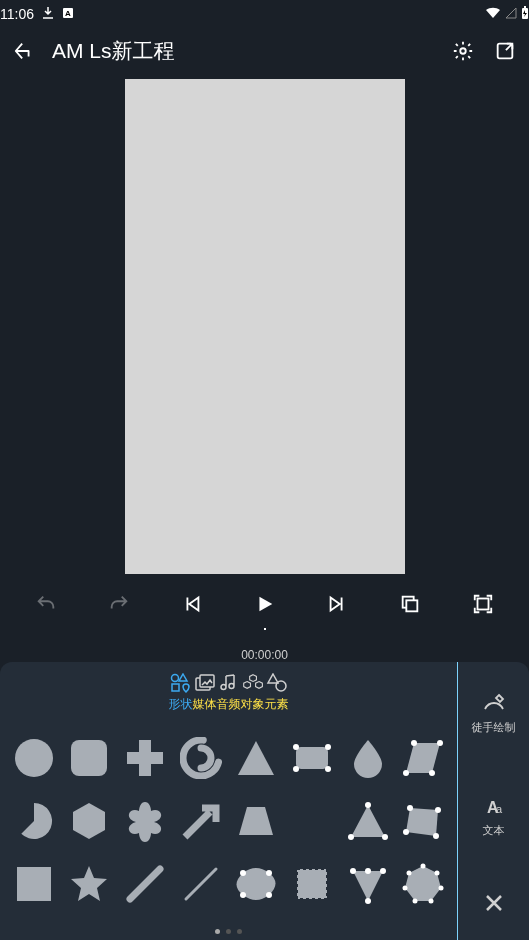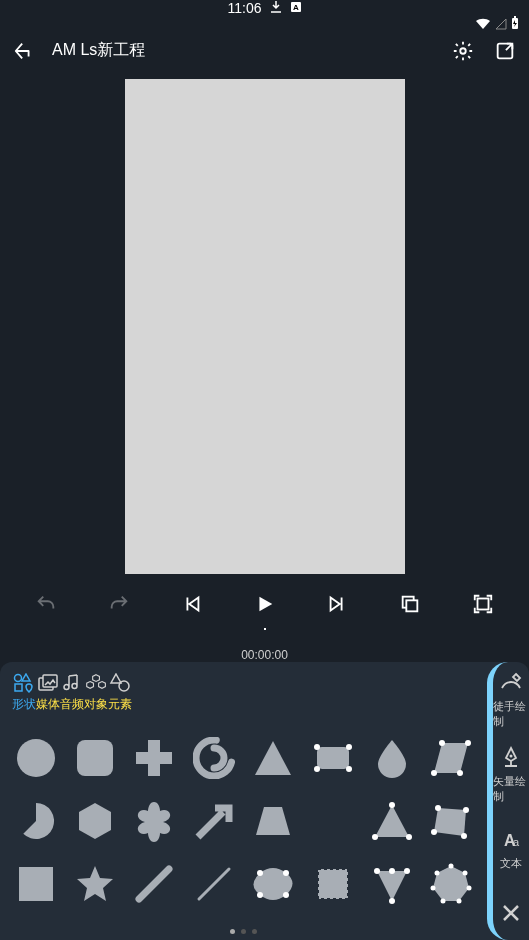--- a/index.html
+++ b/index.html
@@ -1,42 +1,42 @@
 <!DOCTYPE html>
 <html><head>
 <meta charset="utf-8">
 <style>
   * { margin: 0; padding: 0; box-sizing: border-box; }
   html, body { width: 529px; height: 940px; background: #1a2028; font-family: sans-serif; overflow: hidden; color: #fff; }
-  .status-bar { height: 28px; display: flex; align-items: center; padding: 0 10px; font-size: 14px; font-weight: 500; flex-direction: column; }
+  .status-bar { height: 28px; display: flex; align-items: center; padding: 0 0; font-size: 14px; font-weight: 500; }
   .status-left { display: flex; align-items: center; gap: 8px; }
   .status-right { margin-left: auto; display: flex; align-items: center; gap: 4px; }
   .app-bar { height: 45px; display: flex; align-items: center; padding: 0 10px; gap: 14px; }
-  .title { font-size: 16px; flex: 1; }
+  .title { font-size: 21px; flex: 1; }
   .icon-btn { width: 28px; height: 28px; display: flex; align-items: center; justify-content: center; cursor: pointer; }
   .canvas-area { height: 507px; display: flex; align-items: center; justify-content: center; background: #1a2028; }
   .canvas { width: 280px; height: 495px; background: #d6d6d6; }
   .controls { height: 48px; display: flex; align-items: center; justify-content: space-around; padding: 0 10px; }
   .ctrl { width: 40px; height: 40px; display: flex; align-items: center; justify-content: center; cursor: pointer; }
   .disabled svg { opacity: 0.35; }
   .timeline { height: 34px; position: relative; display: flex; flex-direction: column; align-items: center; justify-content: flex-start; }
   .playhead { width: 2px; height: 18px; background: #fff; }
   .timecode { font-size: 12px; color: #d0d0d0; margin-top: 18px; }
   .panel { background: #242d38; border-radius: 12px 12px 0 0; height: 278px; display: flex; }
   .panel-main { flex: 1; display: flex; flex-direction: column; }
-  .tabs { height: 60px; display: flex; align-items: center; justify-content: flex-start; padding: 0 12px; }
+  .tabs { height: 60px; display: flex; align-items: center; justify-content: center; padding: 0 12px; }
   .tab { display: flex; flex-direction: column; align-items: center; gap: 2px; cursor: pointer; color: #fde047; font-size: 12px; }
   .tab.active { color: #3ca9f0; }
   .tab-ico { height: 22px; display: flex; align-items: center; }
   .shapes-grid { flex: 1; display: grid; grid-template-columns: repeat(8, 1fr); grid-template-rows: repeat(3, 1fr); gap: 4px; padding: 6px 8px 8px; }
   .shape { display: flex; align-items: center; justify-content: center; cursor: pointer; }
   .dots { height: 18px; display: flex; align-items: center; justify-content: center; gap: 6px; }
   .dot { width: 5px; height: 5px; border-radius: 50%; background: #555; }
   .dot.on { background: #aaa; }
-  .side-tools { width: 42px; border-left: 6px solid #7dd3fc; display: flex; flex-direction: column; border-radius: 30px; }
+  .side-tools { width: 72px; border-left: 1px solid #7dd3fc; display: flex; flex-direction: column; }
   .stool { flex: 1; display: flex; flex-direction: column; align-items: center; justify-content: center; gap: 4px; cursor: pointer; color: #d0d0d0; font-size: 11px; }
   .stool:last-child { flex: 0.7; }
   .shp-fill { fill: #a8aeb5; }
   .shp-handle { fill: #fff; }
 </style>
 </head>
 <body>
 
 <div class="status-bar">
   <div class="status-left">
@@ -350,27 +350,20 @@
 
   <div class="side-tools">
     <div class="stool">
       <span><svg width="24" height="22" viewBox="0 0 24 22">
             <path d="M3 17c4-8 14-8 18 0M17 3l4 4-3 3-4-4z" stroke="#d0d0d0" stroke-width="1.8" fill="none"></path>
           </svg></span>
       <span>徒手绘制</span>
     </div>
     <div class="stool">
       <span><svg width="24" height="22" viewBox="0 0 24 22">
-            <path d="M12 2l5 10-5 3-5-3zM12 15v5M6 20h12" stroke="#d0d0d0" stroke-width="1.8" fill="none"></path>
-            <circle cx="12" cy="10" r="1.5" fill="#d0d0d0"></circle>
-          </svg></span>
-      <span>矢量绘制</span>
-    </div>
-    <div class="stool">
-      <span><svg width="24" height="22" viewBox="0 0 24 22">
             <text x="5" y="18" font-size="16" fill="#d0d0d0" font-weight="bold">A</text>
             <text x="14" y="18" font-size="11" fill="#d0d0d0">a</text>
           </svg></span>
       <span>文本</span>
     </div>
     <div class="stool">
       <span><svg width="20" height="20" viewBox="0 0 20 20">
             <path d="M3 3l14 14M17 3L3 17" stroke="#d0d0d0" stroke-width="2.5"></path>
           </svg></span>
     </div>

